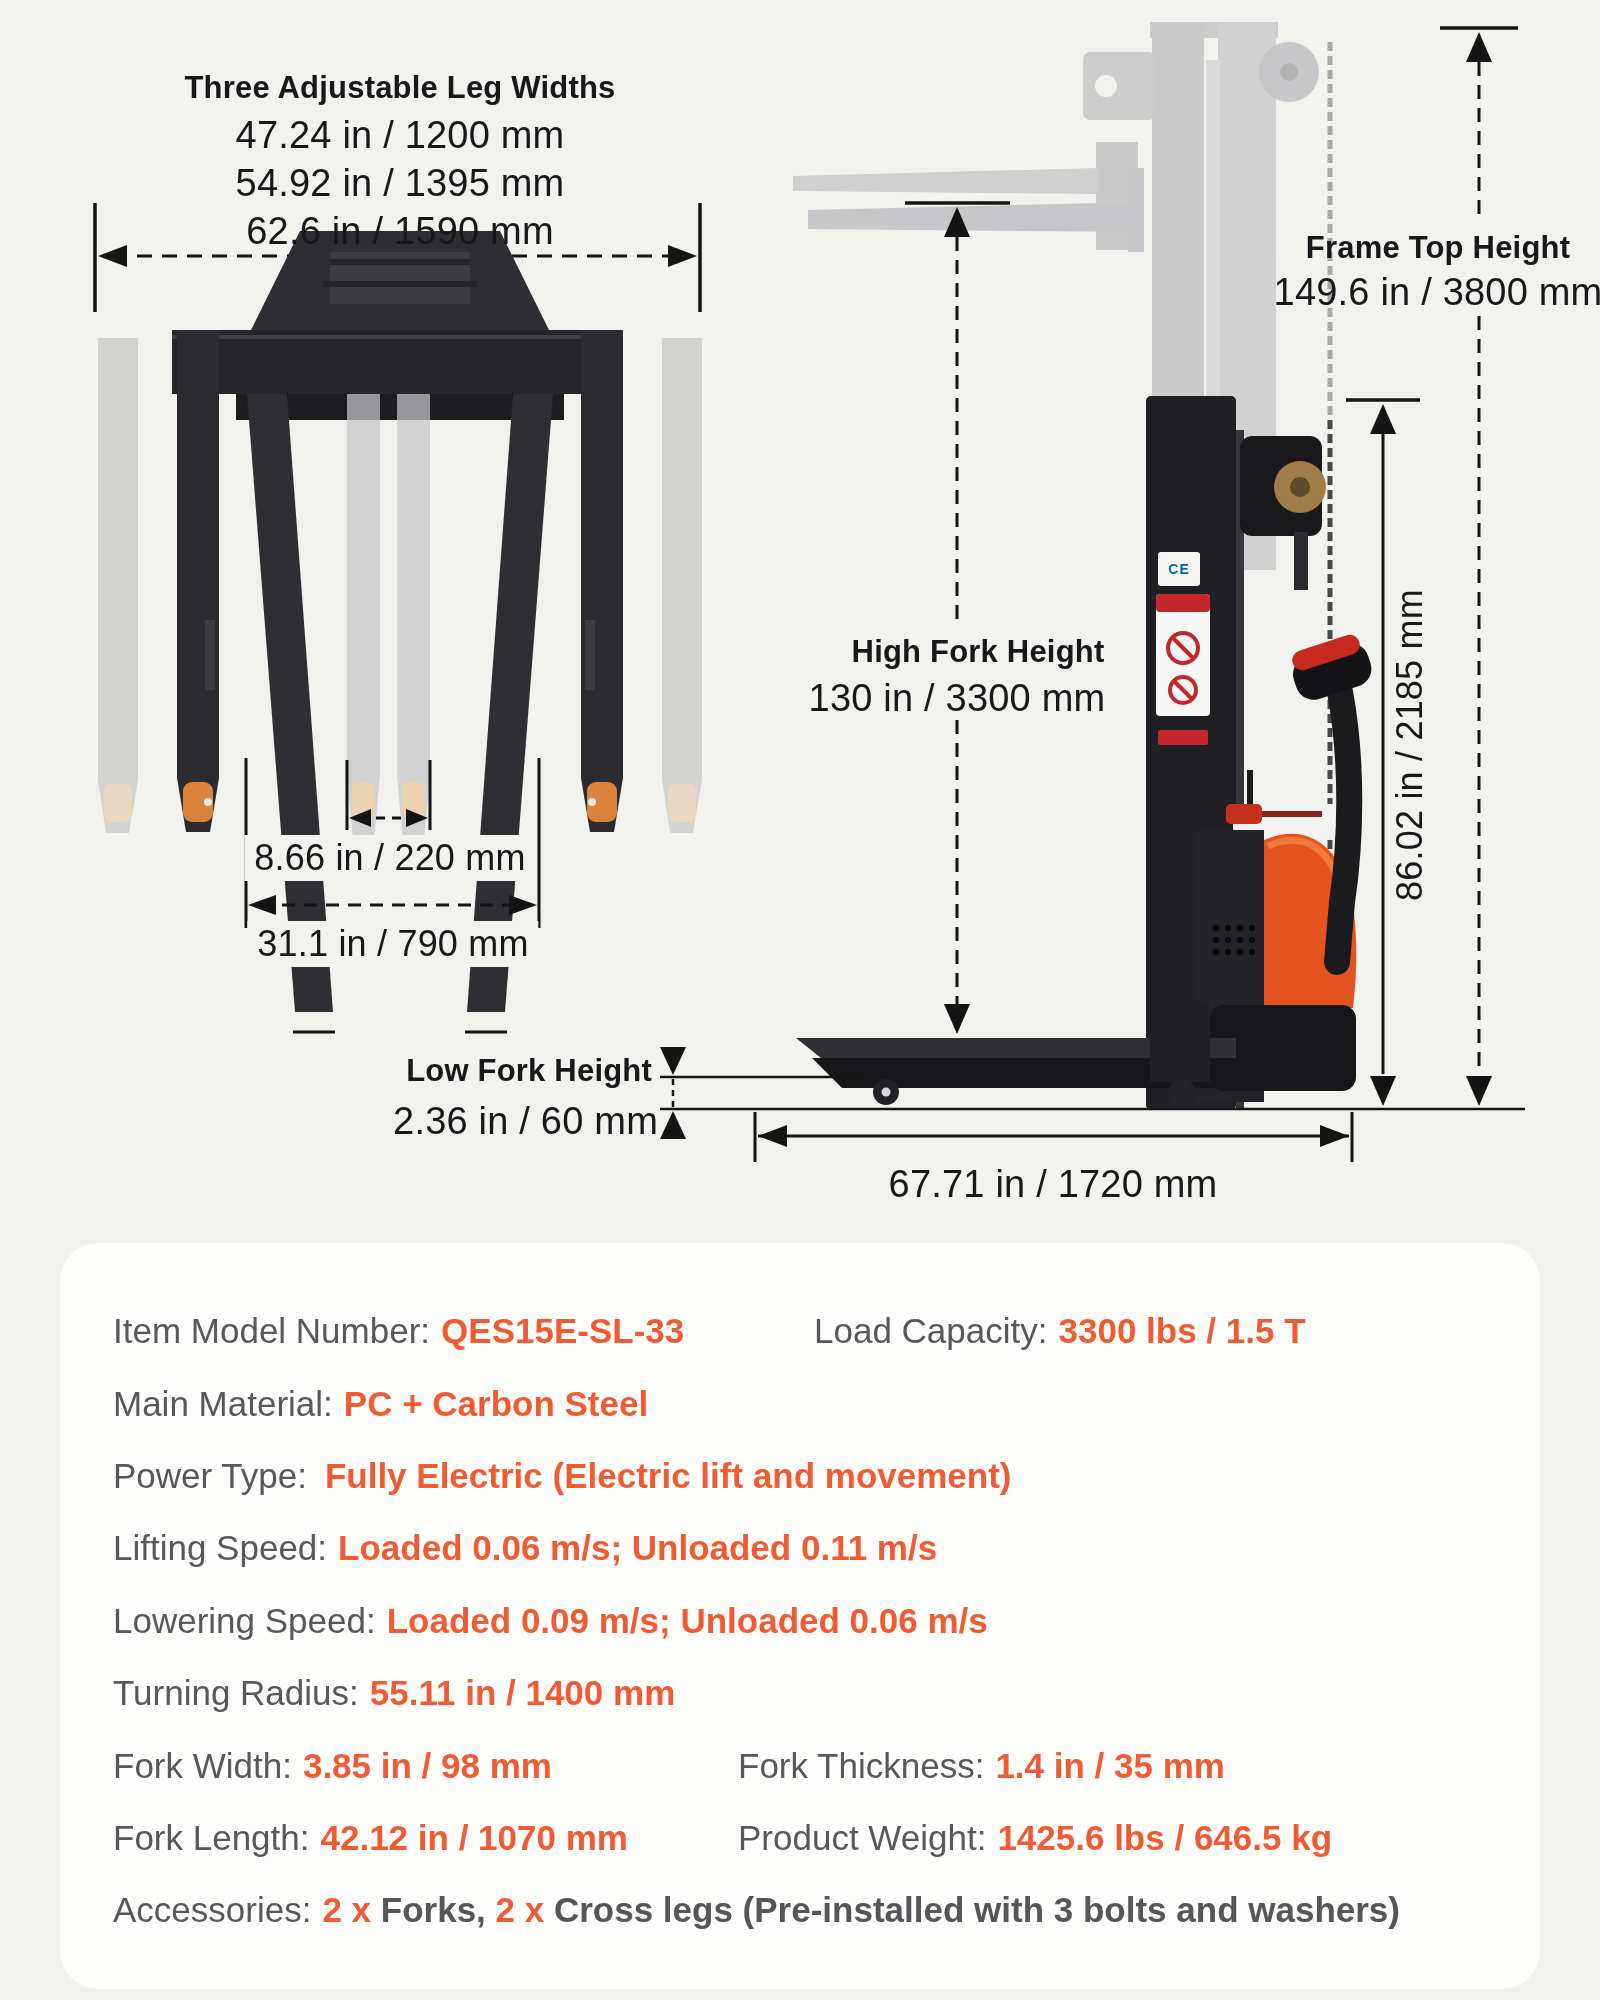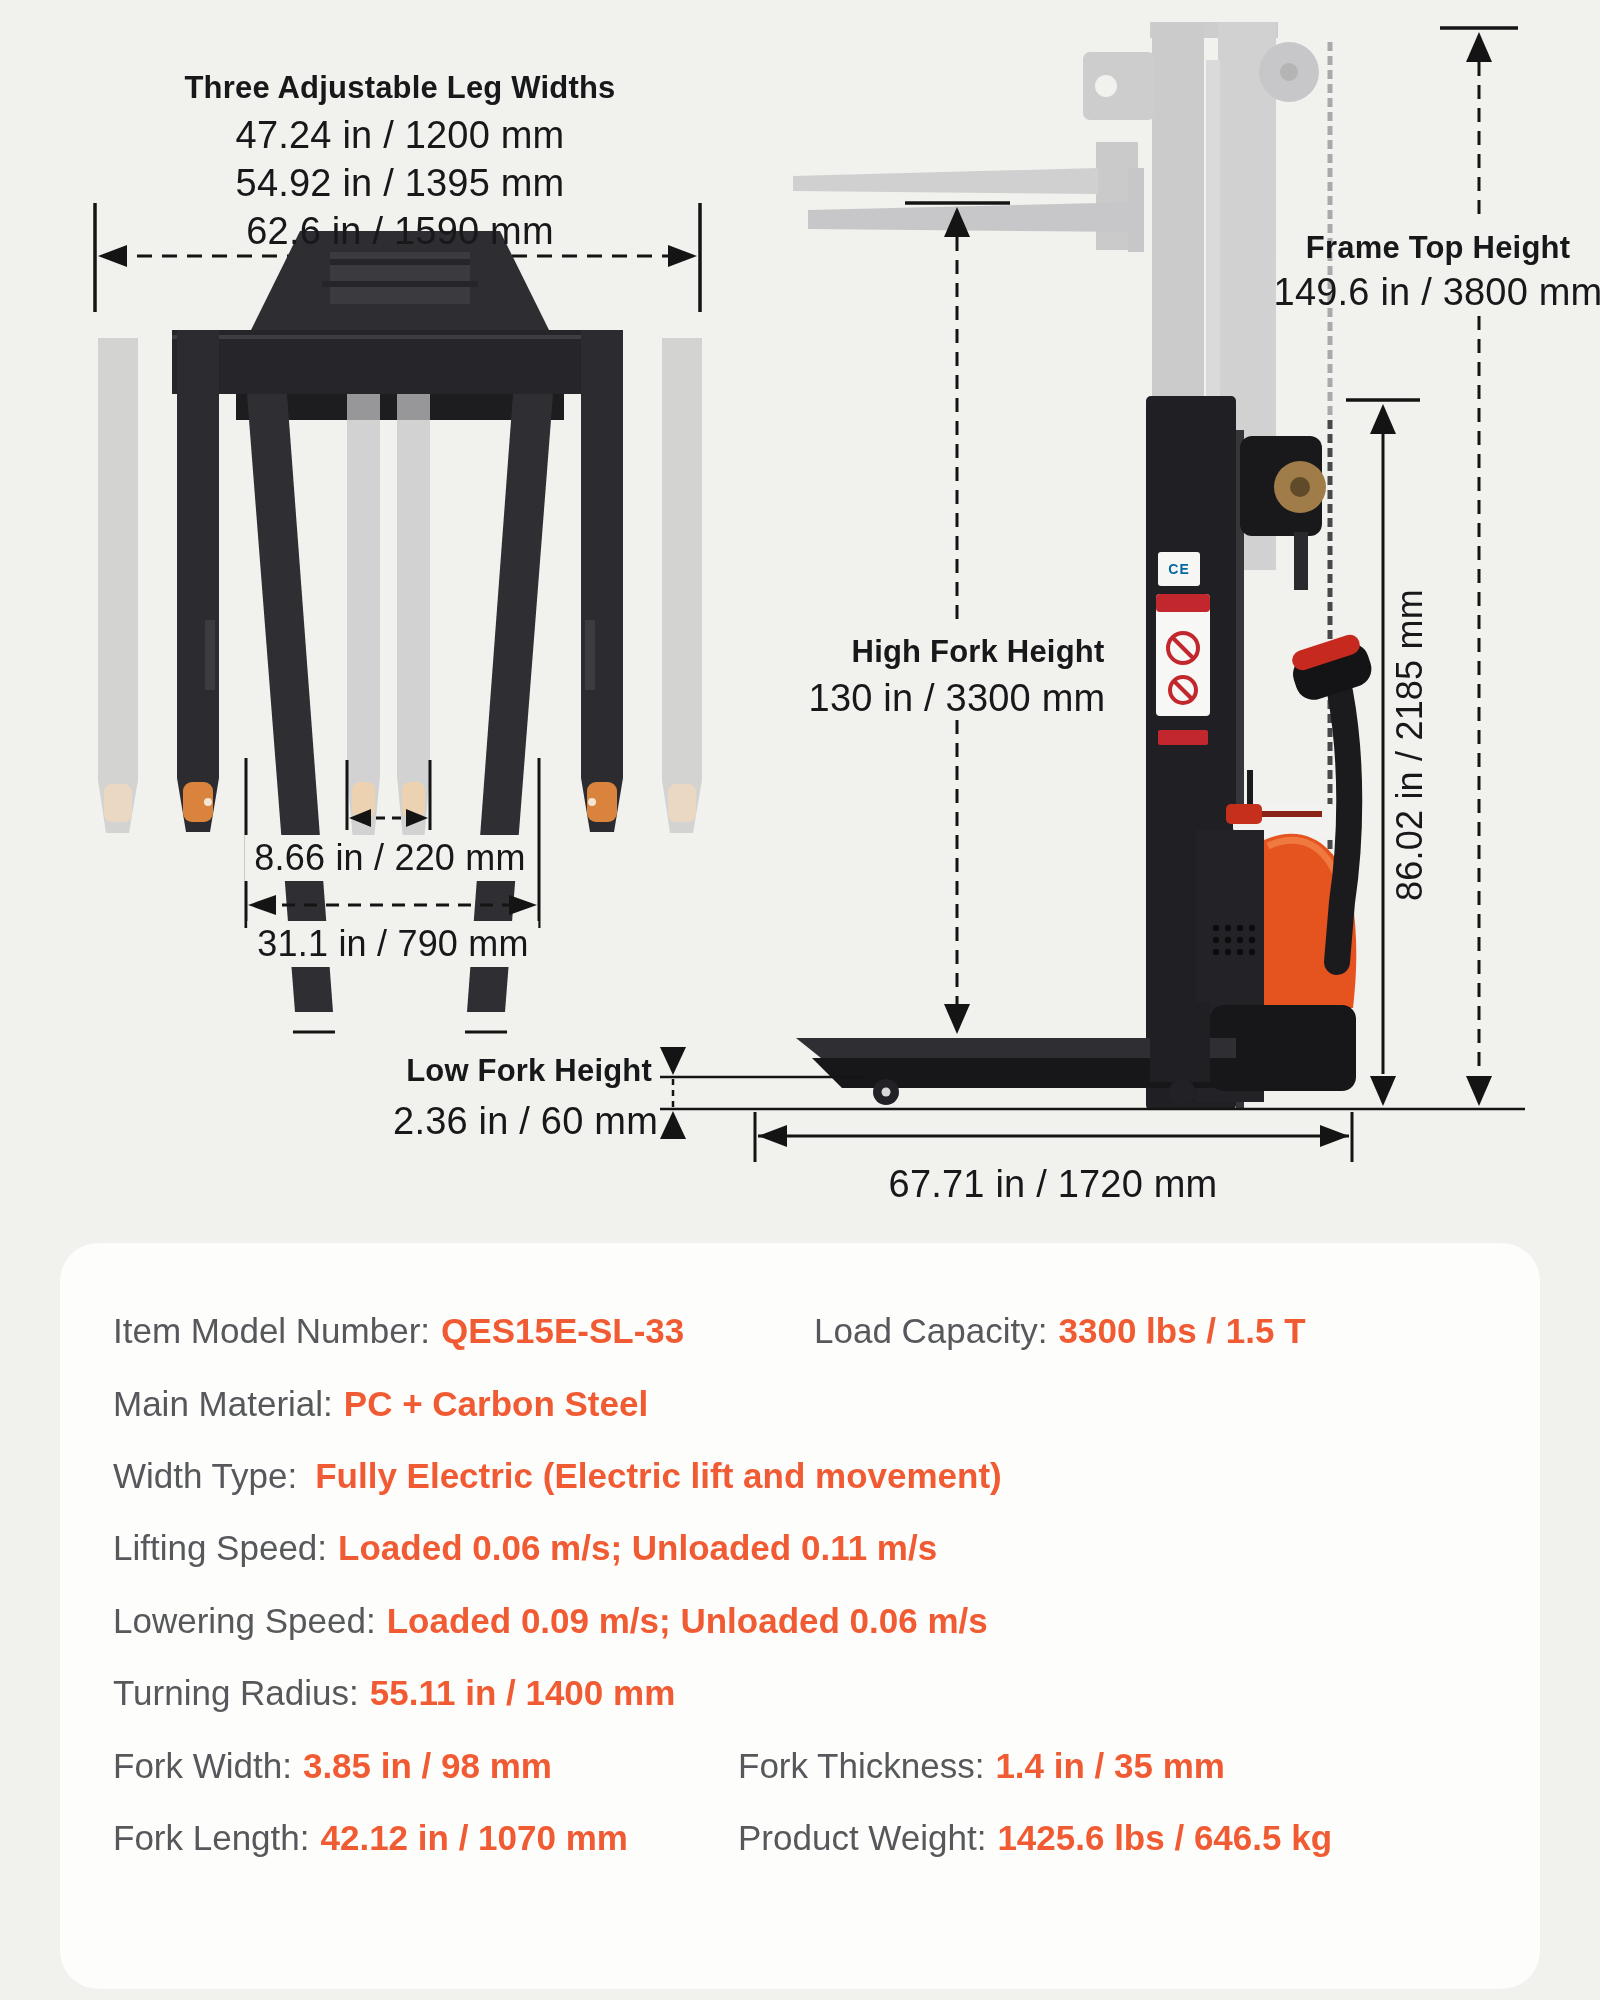--- a/index.html
+++ b/index.html
@@ -267,21 +267,21 @@
   </div>
 
   <div class="spec-row">
     <div class="spec-cell">
       <span class="spec-label">Main Material:</span><span class="spec-value">PC + Carbon Steel</span>
     </div>
   </div>
 
   <div class="spec-row">
     <div class="spec-cell">
-      <span class="spec-label">Width Type:</span><span class="spec-value" style="margin-left:18px;">Fully Electric (Electric lift and movement)</span>
+      <span class="spec-label">Power Type:</span><span class="spec-value" style="margin-left:18px;">Fully Electric (Electric lift and movement)</span>
     </div>
   </div>
 
   <div class="spec-row">
     <div class="spec-cell">
       <span class="spec-label">Lifting Speed:</span><span class="spec-value">Loaded 0.06 m/s; Unloaded 0.11 m/s</span>
     </div>
   </div>
 
   <div class="spec-row">
@@ -307,14 +307,19 @@
 
   <div class="spec-row">
     <div class="spec-cell">
       <span class="spec-label">Fork Length:</span><span class="spec-value">42.12 in / 1070 mm</span>
     </div>
     <div class="spec-cell cell-abs c2-b">
       <span class="spec-label">Product Weight:</span><span class="spec-value">1425.6 lbs / 646.5 kg</span>
     </div>
   </div>
 
+  <div class="spec-row">
+    <div class="spec-cell">
+      <span class="spec-label">Accessories:</span><span class="spec-value" style="color:inherit;"><span class="part-accent">2 x</span><span class="part-dark"> Forks, </span><span class="part-accent">2 x</span><span class="part-dark"> Cross legs (Pre-installed with 3 bolts and washers)</span></span>
+    </div>
+  </div>
 
 </div>
 
 </body></html>

